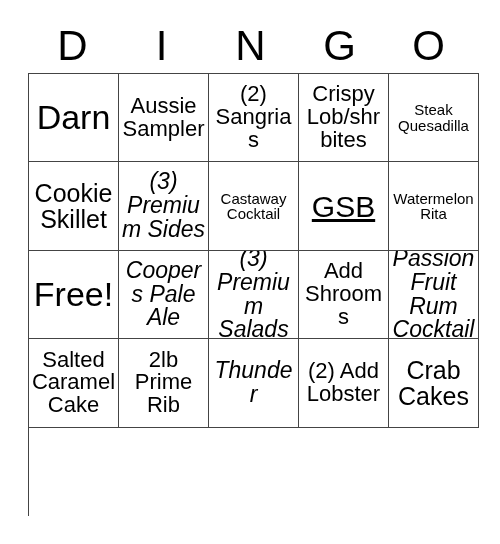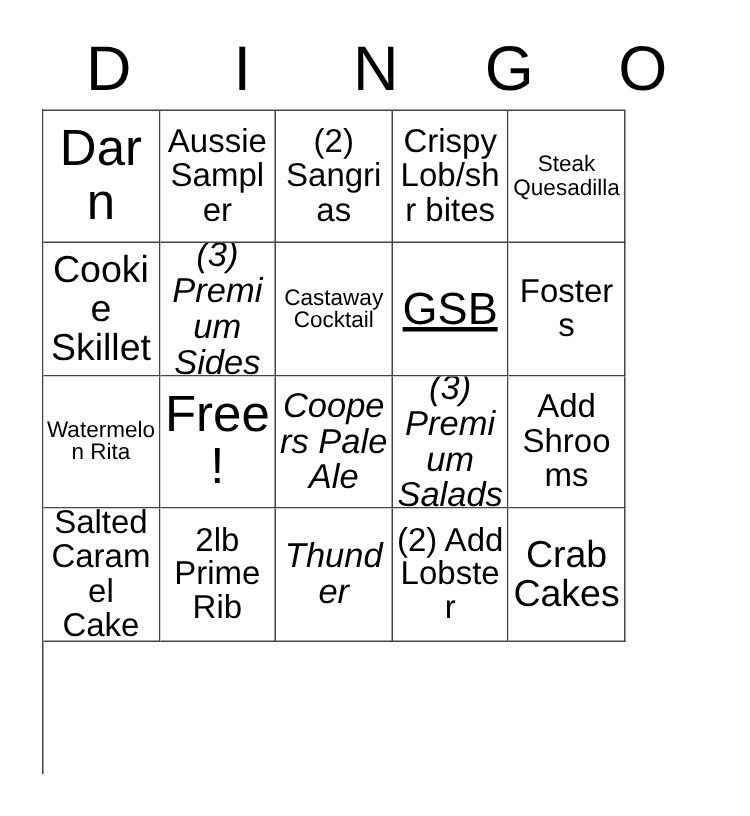--- a/index.html
+++ b/index.html
@@ -36,21 +36,21 @@
     font-size: 42px;
     font-weight: 400;
     line-height: 1;
     letter-spacing: 0;
     color: #000000;
   }
   #bingo-grid {
     position: absolute;
     left: 28px;
     top: 73px;
-    width: 389px;
+    width: 451px;
     height: 443px;
     border-top: 1.5px solid #444444;
     border-left: 1.5px solid #444444;
     box-sizing: border-box;
     display: grid;
     grid-template-columns: repeat(5, 1fr);
     grid-template-rows: repeat(5, 1fr);
     background: #ffffff;
   }
   .bingo-cell {
@@ -117,37 +117,37 @@
       <span class="cell-text sz-sm">(3) Premium Sides</span>
     </div>
     <div class="bingo-cell">
       <span class="cell-text sz-xs">Castaway Cocktail</span>
     </div>
     <div class="bingo-cell">
       <span class="cell-text sz-xl">GSB</span>
     </div>
 
     <div class="bingo-cell">
-      <span class="cell-text sz-md">Fosters</span>
-    </div>
-    <div class="bingo-cell">
       <span class="cell-text sz-xs">Watermelon Rita</span>
     </div>
     <div class="bingo-cell">
       <span class="cell-text sz-xxl">Free!</span>
     </div>
     <div class="bingo-cell">
       <span class="cell-text sz-sm">Coopers Pale Ale</span>
     </div>
 
     <div class="bingo-cell">
       <span class="cell-text sz-sm">(3) Premium Salads</span>
     </div>
     <div class="bingo-cell">
       <span class="cell-text sz-md">Add Shrooms</span>
+    </div>
+    <div class="bingo-cell">
+      <span class="cell-text sz-sm">Passion Fruit Rum Cocktail</span>
     </div>
     <div class="bingo-cell">
       <span class="cell-text sz-md">Salted Caramel Cake</span>
     </div>
     <div class="bingo-cell">
       <span class="cell-text sz-md">2lb Prime Rib</span>
     </div>
 
     <div class="bingo-cell">
       <span class="cell-text sz-sm">Thunder</span>

